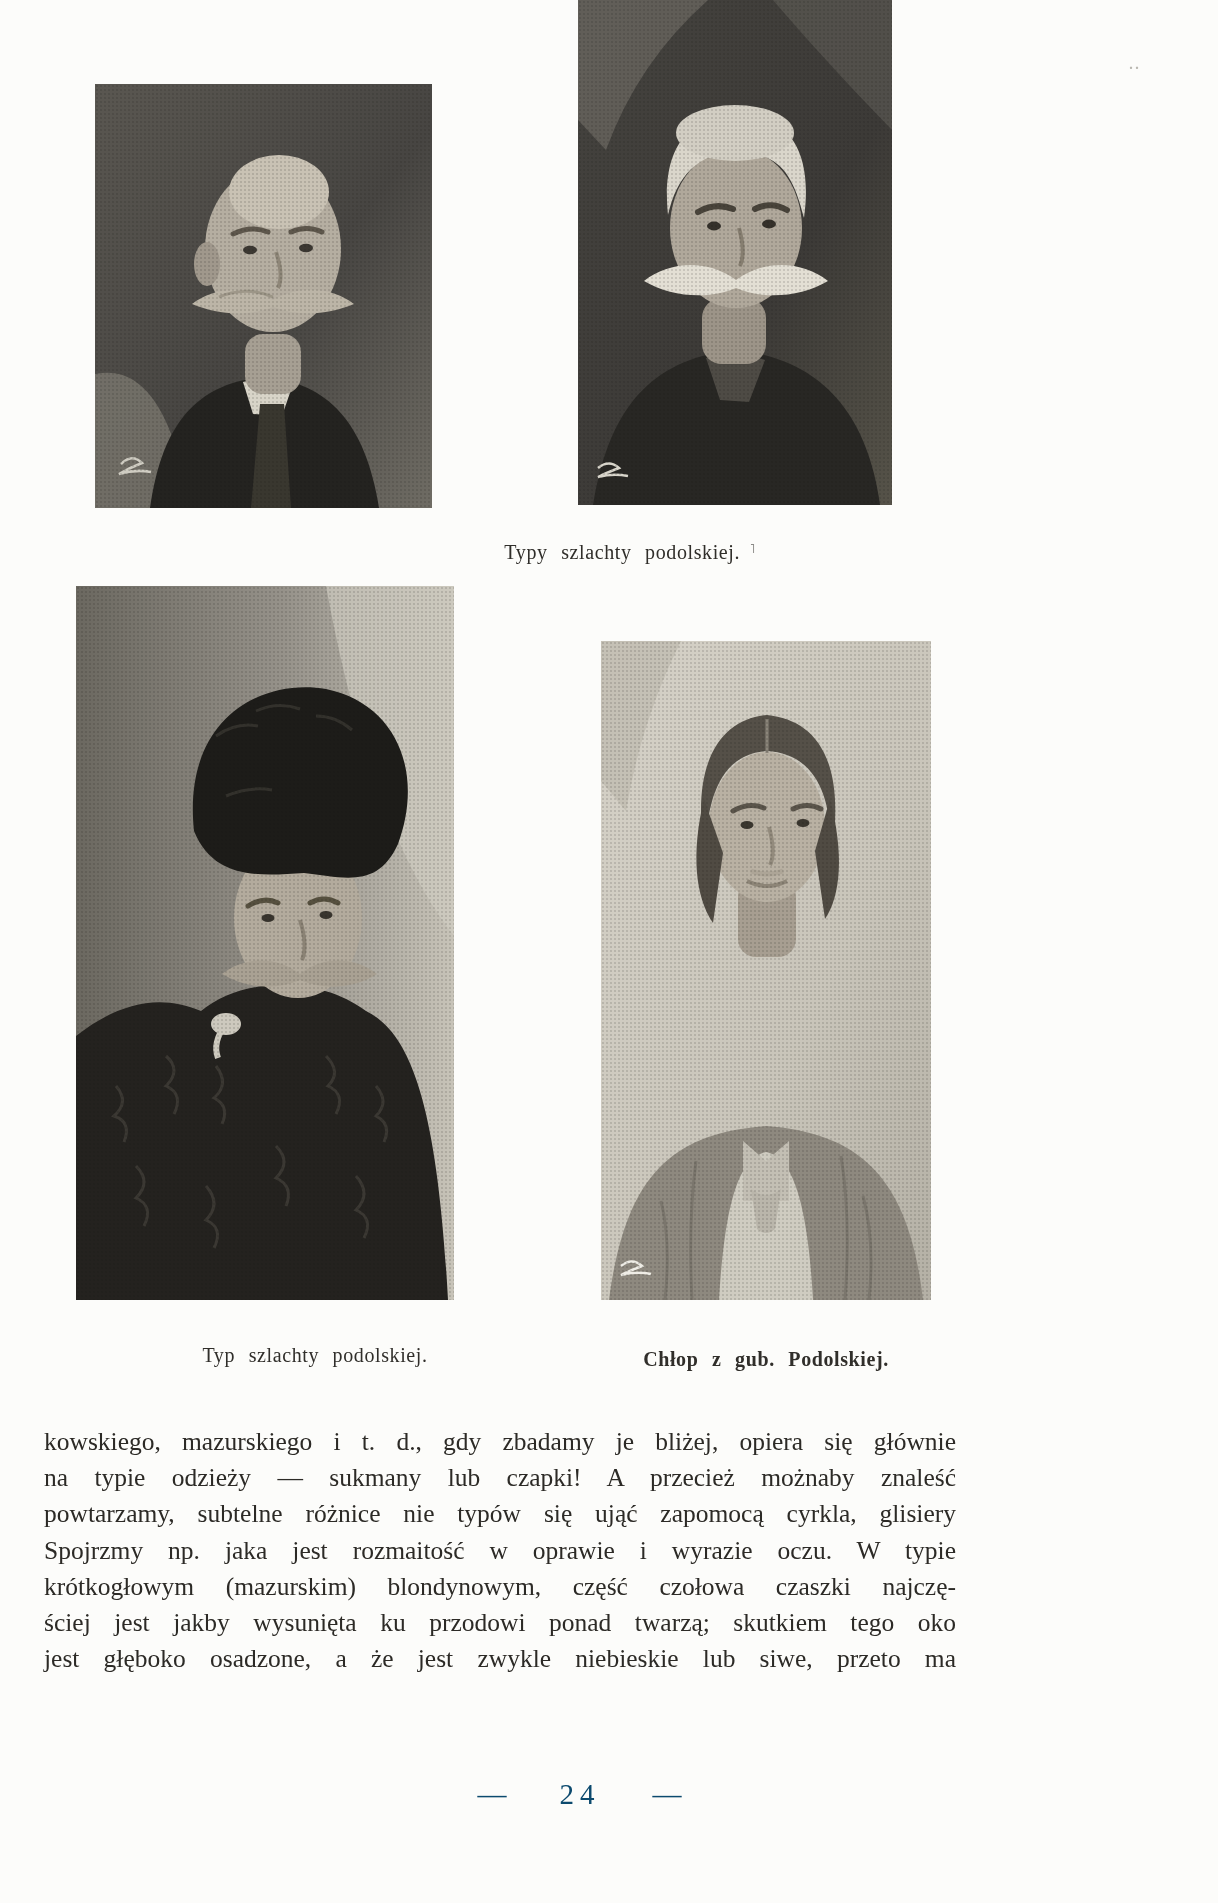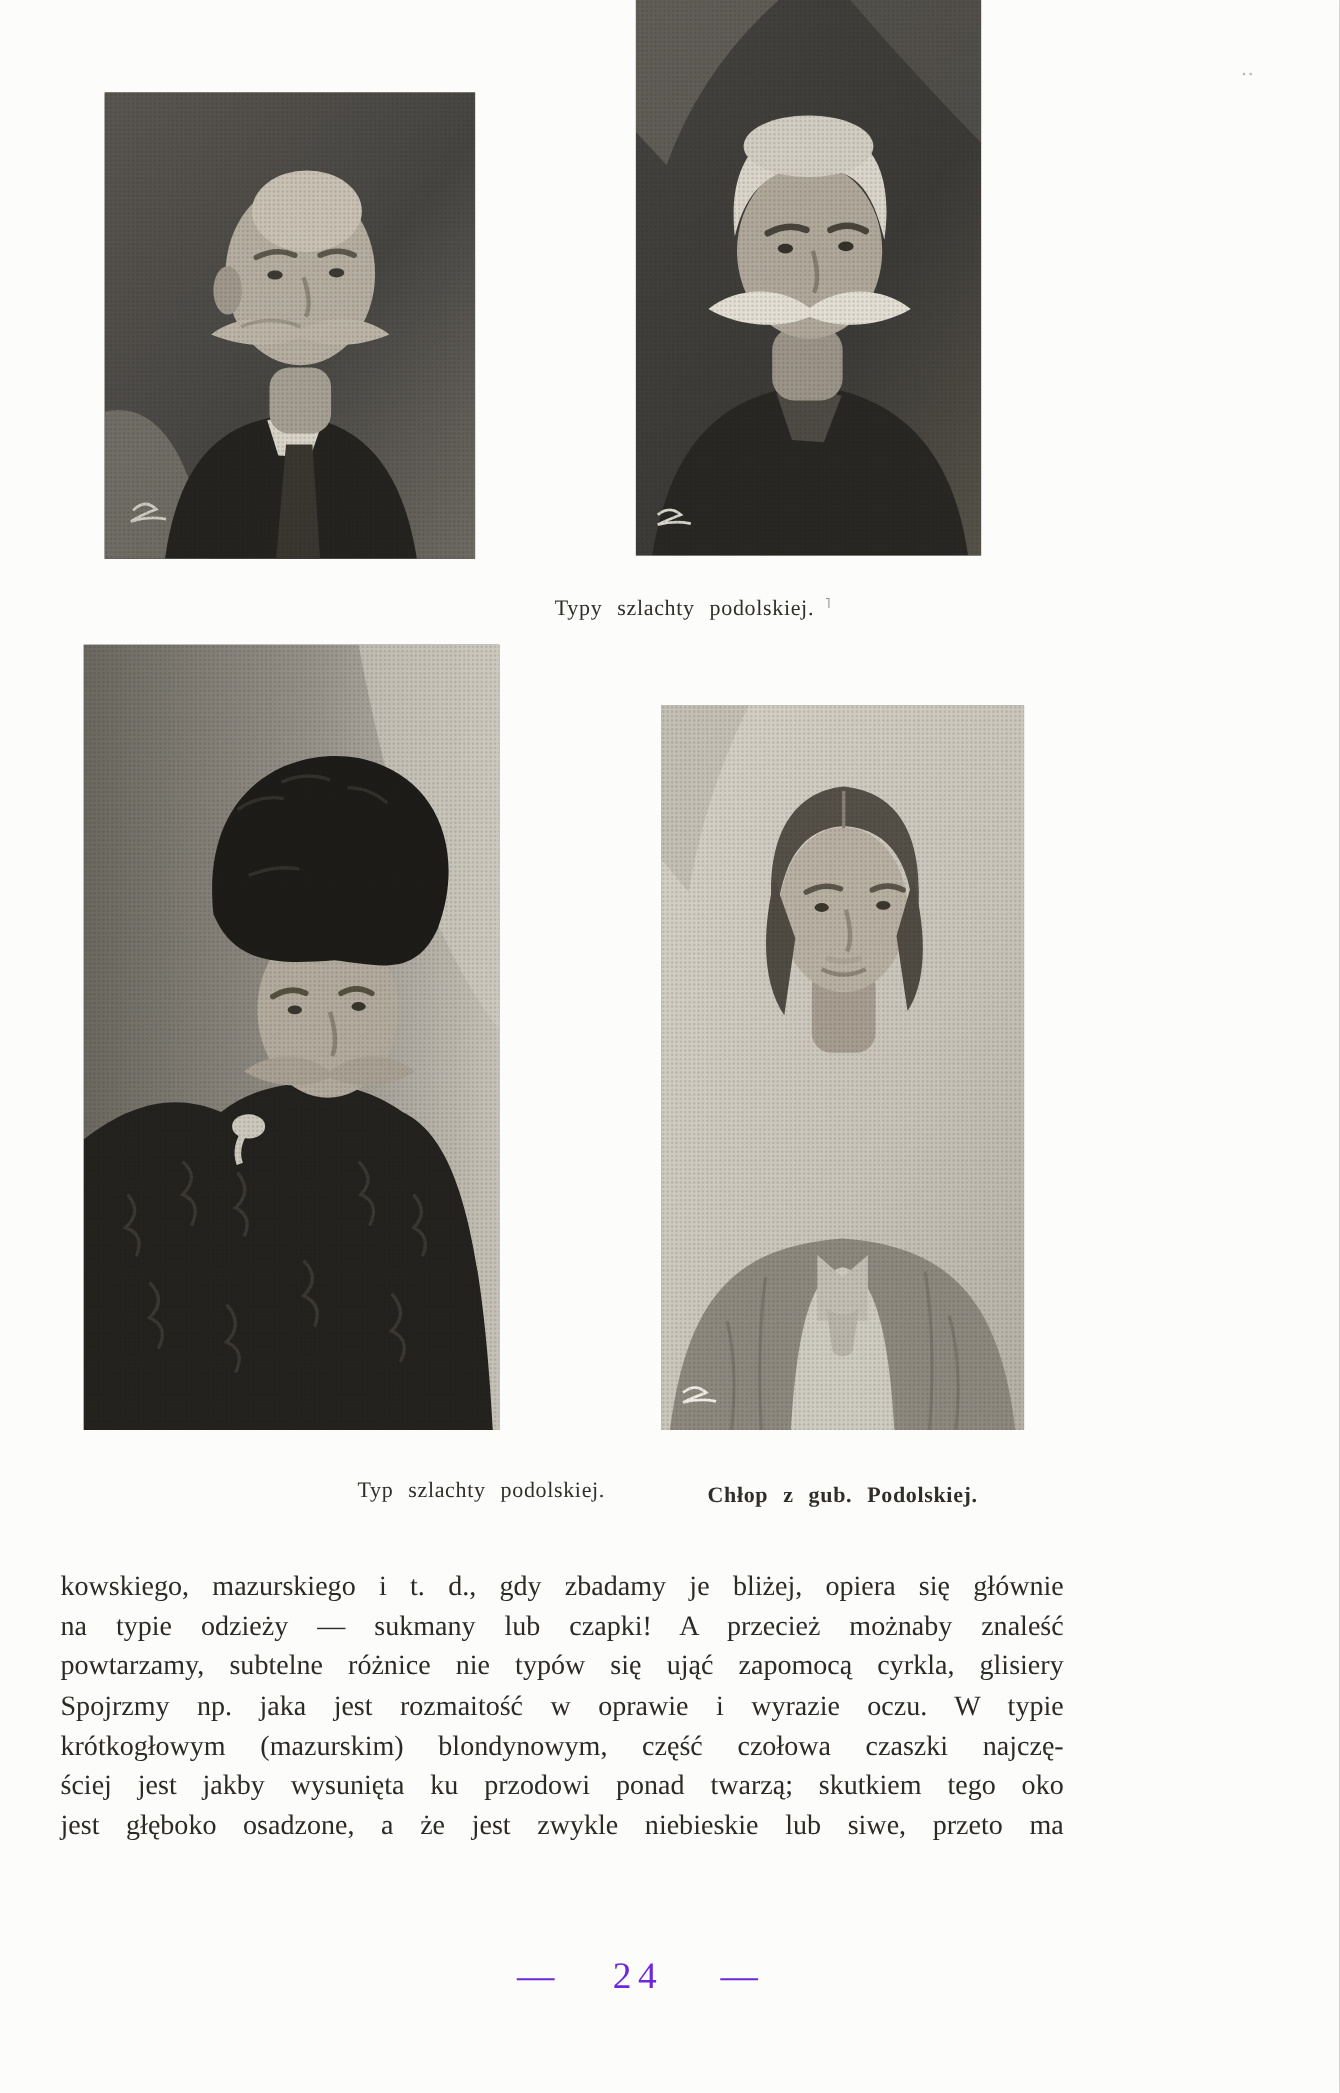--- a/index.html
+++ b/index.html
@@ -18,25 +18,25 @@
   .photo .halftone {
     position:absolute; inset:0; pointer-events:none;
     background-image:radial-gradient(rgba(18,18,16,.13) 1px, transparent 1.25px);
     background-size:4px 4px;
   }
   .caption {
     position:absolute; font-size:20px; letter-spacing:.6px; word-spacing:8px;
     color:#302e2a; text-align:center; white-space:nowrap;
   }
   .caption .mark { font-size:13px; opacity:.55; margin-left:10px; vertical-align:6px; }
-  .bodytext { position:absolute; left:55px; top:1424px; width:912px;
+  .bodytext { position:absolute; left:44px; top:1424px; width:912px;
     font-size:25.5px; line-height:36.2px; color:#2c2a26; }
   .bline { text-align:justify; text-align-last:justify; }
   .pageno { position:absolute; top:1778px; left:0; width:1160px; text-align:center;
-    font-size:34px; color:#6d28d9; letter-spacing:1px; }
+    font-size:29px; color:#0c4a6e; letter-spacing:1px; }
   .pageno .num { margin:0 52px; letter-spacing:6px; }
   .corner-mark { position:absolute; top:52px; left:1128px; color:#b9b7b0; font-size:18px; }
 </style>
 </head>
 <body>
 
 <div class="page">
 
   <span class="corner-mark">‥</span>
 
@@ -178,21 +178,21 @@
       <ellipse cx="146" cy="184" rx="6.5" ry="4" fill="#3b372f"></ellipse>
       <ellipse cx="202" cy="182" rx="6.5" ry="4" fill="#3b372f"></ellipse>
       <path d="M168,186 q7,26 1,38" stroke="#938b7d" stroke-width="4" fill="none"></path>
       <path d="M146,240 q20,10 40,0" stroke="#8d8577" stroke-width="4" fill="none"></path>
       <path d="M150,230 q16,6 32,0" stroke="#a59d8f" stroke-width="5" fill="none" opacity=".6"></path>
       <path d="M20,625 q11,-9 21,0 q-13,5 -21,9 q15,-4 30,-1" stroke="#efede6" stroke-width="2.5" fill="none"></path>
     </svg>
     <div class="halftone"></div>
   </div>
 
-  <div class="caption" style="left:80px; top:1344px; width:470px;text-align:right;">
+  <div class="caption" style="left:80px; top:1344px; width:470px;">
     <span>Typ szlachty podolskiej.</span>
   </div>
   <div class="caption" style="left:600px; top:1348px; width:332px;font-weight:bold;">
     <span>Chłop z gub. Podolskiej.</span>
   </div>
 
   <div class="bodytext">
     <div class="bline">kowskiego, mazurskiego i t. d., gdy zbadamy je bliżej, opiera się głównie</div>
     <div class="bline">na typie odzieży — sukmany lub czapki! A przecież możnaby znaleść</div>
     <div class="bline">powtarzamy, subtelne różnice nie typów się ująć zapomocą cyrkla, glisiery</div>

